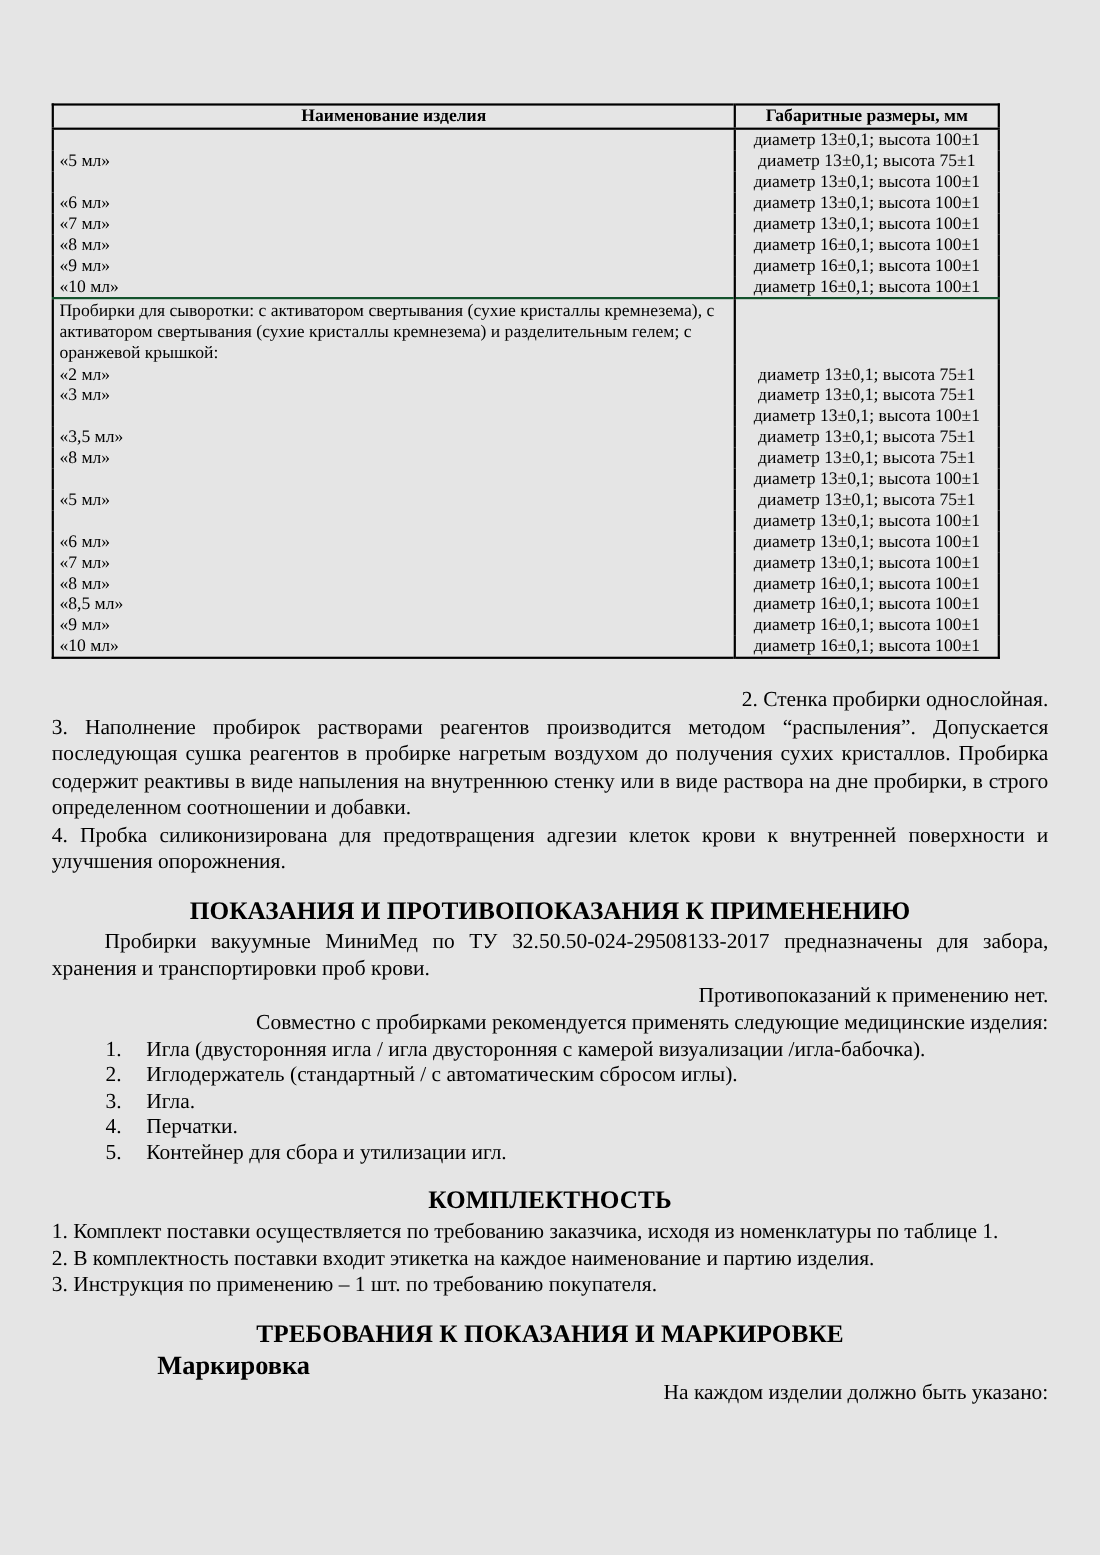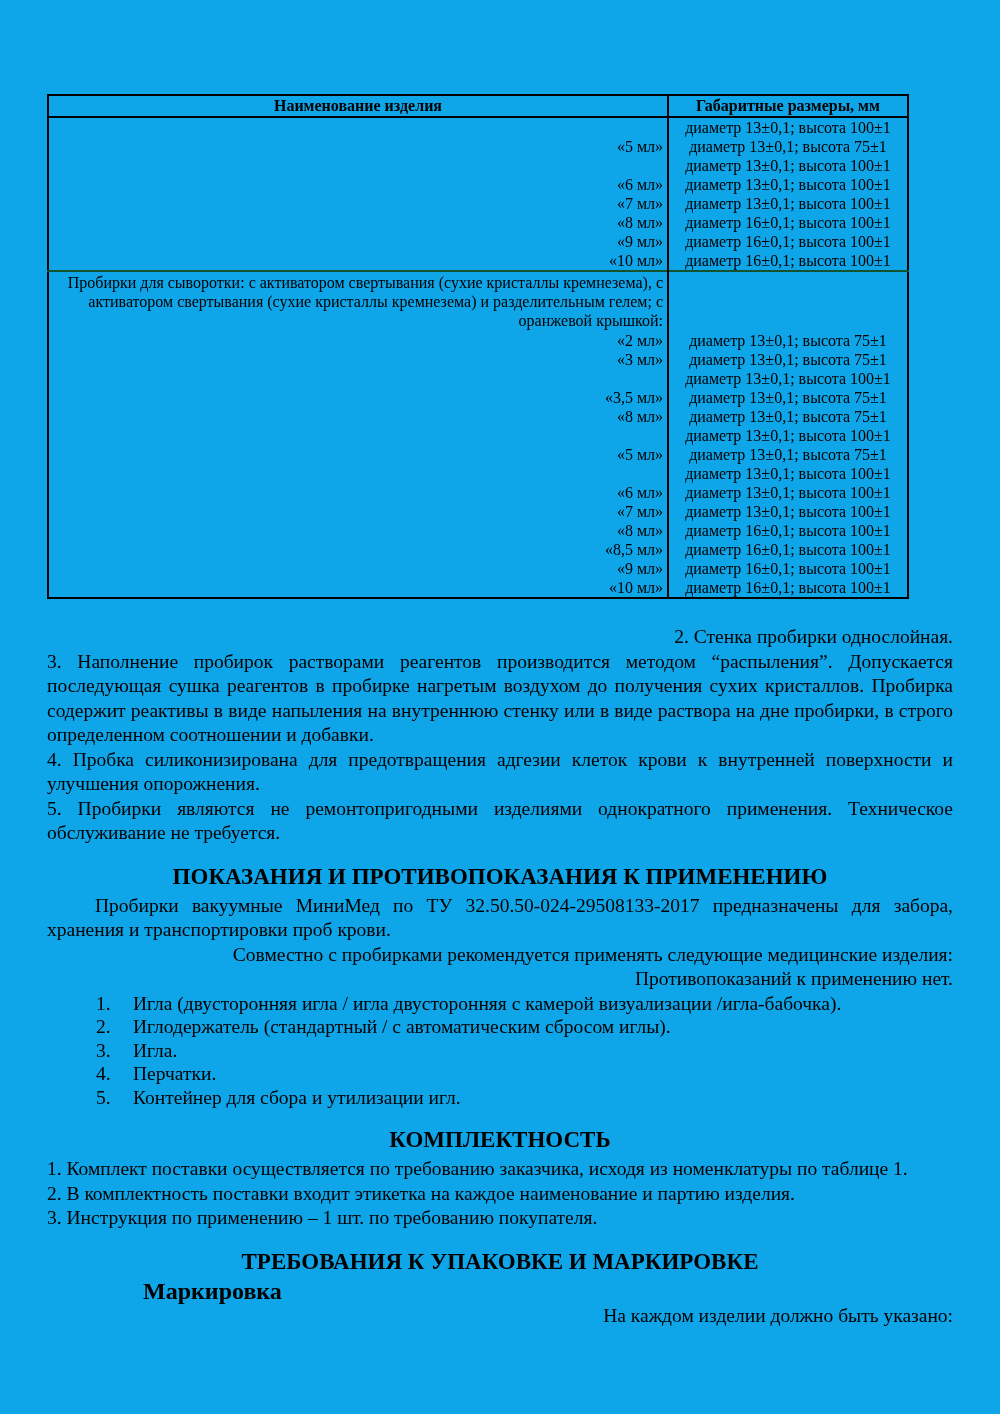--- a/index.html
+++ b/index.html
@@ -1,21 +1,21 @@
 <!DOCTYPE html>
 <html lang="ru"><head>
 <meta charset="utf-8">
 <style>
   html,body{margin:0;padding:0;background:#ffffff;}
   .page{
     position:relative;
     width:1000px;height:1414px;
     box-sizing:border-box;
     padding:94px 47px 0 47px;
-    background:#0ea5e9;
+    background:#e5e5e5;
     color:#000000;
     font-family:"Liberation Serif","DejaVu Serif",serif;
     overflow:hidden;
   }
 
   
   table.spec{
     border-collapse:collapse;
     table-layout:fixed;
     width:860px;
@@ -35,21 +35,21 @@
   table.spec th.dims, table.spec td.dims{border-left:2px solid #000;}
   table.spec td{
     height:19px;
     line-height:19px;
     padding:0 4px;
     vertical-align:middle;
     overflow:hidden;
     white-space:nowrap;
     margin-top:30px;
   }
-  table.spec td.name{text-align:right;padding-left:5px;}
+  table.spec td.name{text-align:left;padding-left:5px;}
   table.spec td.dims{text-align:center;}
   table.spec tbody.blocksep td{border-top:2px solid #14532d;}
   table.spec td.intro{
     height:58px;
     line-height:19px;
     vertical-align:top;
     white-space:normal;
     padding-top:1px;
   }
 
@@ -216,27 +216,26 @@
         </tr>
       </tbody>
   </table>
 
   <div class="bodytext">
 
     <div class="paras">
       <p class="para">2. Стенка пробирки однослойная.</p>
       <p class="para just">3. Наполнение пробирок растворами реагентов производится методом “распыления”. Допускается последующая сушка реагентов в пробирке нагретым воздухом до получения сухих кристаллов. Пробирка содержит реактивы в виде напыления на внутреннюю стенку или в виде раствора на дне пробирки, в строго определенном соотношении и добавки.</p>
       <p class="para just">4. Пробка силиконизирована для предотвращения адгезии клеток крови к внутренней поверхности и улучшения опорожнения.</p>
-      <p class="para just">5. Пробирки являются не ремонтопригодными изделиями однократного применения. Техническое обслуживание не требуется.</p>
     </div>
 
     <h2 class="sect">ПОКАЗАНИЯ И ПРОТИВОПОКАЗАНИЯ К ПРИМЕНЕНИЮ</h2>
     <p class="para just ind">Пробирки вакуумные МиниМед по ТУ 32.50.50-024-29508133-2017 предназначены для забора, хранения и транспортировки проб крови.</p>
+    <p class="para ind">Противопоказаний к применению нет.</p>
     <p class="para ind">Совместно с пробирками рекомендуется применять следующие медицинские изделия:</p>
-    <p class="para ind">Противопоказаний к применению нет.</p>
     <div class="numlist">
 
         <div class="li">
           <span class="num">1.</span>
           <span class="txt">Игла (двусторонняя игла / игла двусторонняя с камерой визуализации /игла-бабочка).</span>
         </div>
 
         <div class="li">
           <span class="num">2.</span>
           <span class="txt">Иглодержатель (стандартный / с автоматическим сбросом иглы).</span>
@@ -261,18 +260,18 @@
     <h2 class="sect">КОМПЛЕКТНОСТЬ</h2>
     <div>
 
         <p class="para just">1. Комплект поставки осуществляется по требованию заказчика, исходя из номенклатуры по таблице 1.</p>
 
         <p class="para just">2. В комплектность поставки входит этикетка на каждое наименование и партию изделия.</p>
 
         <p class="para just">3. Инструкция по применению – 1 шт. по требованию покупателя.</p>
       </div>
 
-    <h2 class="sect">ТРЕБОВАНИЯ К УПАКОВКЕ И МАРКИРОВКЕ</h2>
+    <h2 class="sect">ТРЕБОВАНИЯ К ПОКАЗАНИЯ И МАРКИРОВКЕ</h2>
     <h3 class="subsect">Маркировка</h3>
     <p class="para ind">На каждом изделии должно быть указано:</p>
 
   </div>
 </div>
 
 </body></html>

